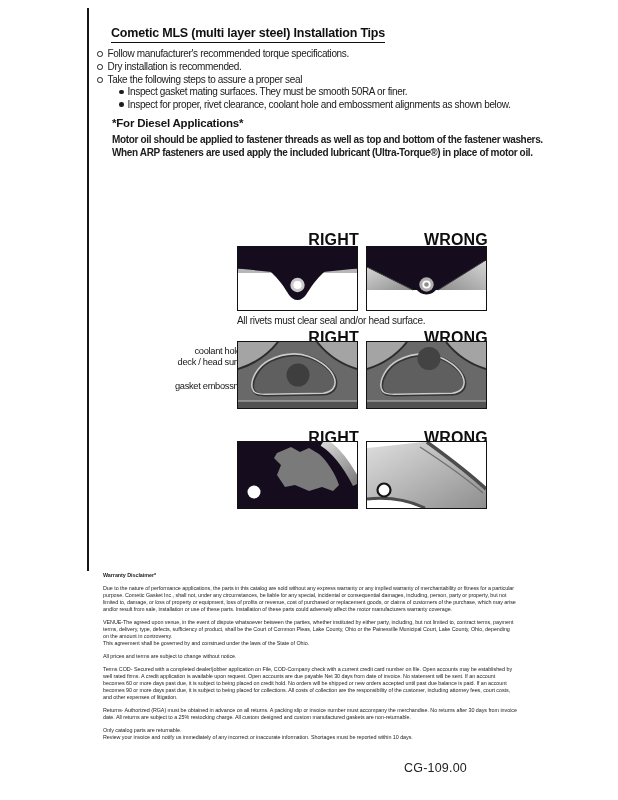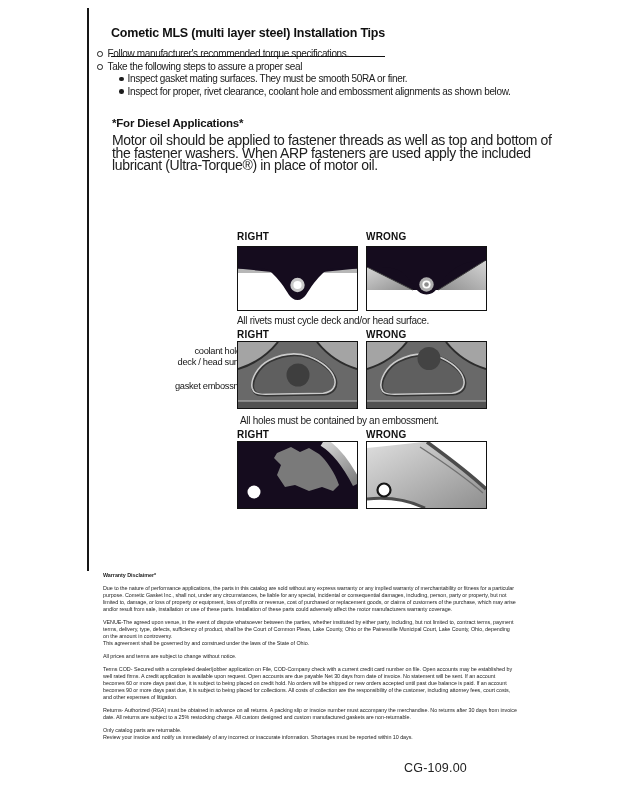--- a/index.html
+++ b/index.html
@@ -3,31 +3,31 @@
 <meta charset="utf-8">
 <style>
   html,body{margin:0;padding:0;background:#ffffff;}
   .page{
     position:relative;width:618px;height:800px;background:#ffffff;overflow:hidden;
     font-family:"Liberation Sans","DejaVu Sans",sans-serif;color:#262626;
   }
   .left-rule{position:absolute;left:87px;top:8px;width:1.5px;height:563px;background:#161616;}
   .title{
     position:absolute;left:111px;top:26px;margin:0;font-size:12.5px;font-weight:bold;color:#101010;
-    letter-spacing:-0.2px;border-bottom:1.6px solid #101010;padding-bottom:16px;display:inline-block;
+    letter-spacing:-0.2px;border-bottom:1.6px solid #101010;padding-bottom:2px;display:inline-block;
   }
   .tips{position:absolute;left:97px;top:47px;width:450px;font-size:10px;letter-spacing:-0.35px;color:#202020;}
   .b-row{display:flex;align-items:flex-start;line-height:13px;}
   .o-bullet{flex:0 0 auto;width:3.6px;height:3.6px;border:1px solid #222;border-radius:50%;margin:4px 5px 0 0;}
   .sub{padding-left:22px;line-height:12.5px;}
   .dot-bullet{flex:0 0 auto;width:4.6px;height:4.6px;background:#1c1c1c;border-radius:50%;margin:3.6px 4px 0 0;}
   .diesel-heading{position:absolute;left:112px;top:117px;font-size:11.5px;font-weight:bold;color:#141414;letter-spacing:-0.2px;text-align:center;}
-  .para{position:absolute;left:112px;width:458px;font-size:14px;line-height:12.5px;letter-spacing:-0.35px;color:#202020;}
+  .para{position:absolute;left:112px;width:458px;font-size:10px;line-height:12.5px;letter-spacing:-0.35px;color:#202020;font-weight:bold;}
   .p1{top:134px;} .p2{top:163px;} .p3{top:203px;}
-  .rw-label{position:absolute;width:122px;text-align:left;font-size:10px;font-weight:bold;color:#0f0f0f;letter-spacing:0.2px;}
+  .rw-label{position:absolute;width:122px;text-align:right;font-size:16px;font-weight:bold;color:#0f0f0f;letter-spacing:0.2px;}
   .fig{position:absolute;border:1.5px solid #121212;background:#fff;line-height:0;}
   .fig svg{display:block;}
   .caption{position:absolute;font-size:10px;letter-spacing:-0.3px;color:#1c1c1c;line-height:12px;}
   .pre{white-space:pre-line;}
   .ann{position:absolute;left:128px;width:125px;text-align:right;font-size:9.3px;line-height:11px;letter-spacing:-0.3px;color:#161616;}
   .ann1{top:346px;} .ann2{top:381px;}
   .ann-lines{position:absolute;left:250px;top:358px;}
   .legal{position:absolute;left:103px;top:572px;width:414px;font-size:5.4px;line-height:7px;letter-spacing:-0.05px;color:#242424;}
   .legal .hd{font-weight:bold;margin-bottom:6px;}
   .legal p{margin:0 0 6px 0;}
@@ -39,20 +39,24 @@
 <div class="page">
 
   <div class="left-rule"></div>
 
   <h1 class="title">Cometic MLS (multi layer steel) Installation Tips</h1>
 
   <div class="tips">
     <div class="b-row">
       <span class="o-bullet"></span>
       <span>Follow manufacturer's recommended torque specifications.</span>
+    </div>
+    <div class="b-row">
+      <span class="o-bullet"></span>
+      <span>Dry installation is recommended.</span>
     </div>
     <div class="b-row">
       <span class="o-bullet"></span>
       <span>Take the following steps to assure a proper seal</span>
     </div>
     <div class="b-row sub">
       <span class="dot-bullet"></span>
       <span>Inspect gasket mating surfaces.  They must be smooth 50RA or finer.</span>
     </div>
     <div class="b-row sub">
@@ -95,21 +99,21 @@
       <polygon points="0,20 46,43 0,43" fill="url(#g1L)"></polygon>
       <polygon points="119,13 71,43 119,43" fill="url(#g1R)"></polygon>
       <line x1="0" y1="20" x2="46" y2="43" stroke="#3c3c3c" stroke-width="1"></line>
       <line x1="119" y1="13" x2="71" y2="43" stroke="#3c3c3c" stroke-width="1"></line>
       <path d="M0,0 H119 V13.5 C99,13.5 90,18 79,29 C71,39 69,47.5 59.5,47.5 C50,47.5 48,39 40,30 C31,19.5 22,20 0,20 Z" fill="#150c1e"></path>
       <circle cx="59.5" cy="37.5" r="7.2" fill="#aeaeae"></circle>
       <circle cx="59.5" cy="37.5" r="4.1" fill="#ffffff"></circle>
       <circle cx="59.5" cy="37.5" r="2.3" fill="#8f8f8f"></circle>
     </svg>
   </div>
-  <div class="caption" style="left:237px;top:315px;">All rivets must cycle deck and/or head surface.</div>
+  <div class="caption" style="left:237px;top:315px;">All rivets must clear seal and/or head surface.</div>
 
   <div class="rw-label" style="left:237px;top:329px;">RIGHT</div>
   <div class="rw-label" style="left:366px;top:329px;">WRONG</div>
 
   <div class="ann ann1">
     <div>coolant hole on</div>
     <div>deck / head surface</div>
   </div>
   <div class="ann ann2">gasket embossment</div>
   <svg class="ann-lines" width="45" height="40" viewBox="0 0 45 40">
@@ -138,21 +142,20 @@
       <path d="M40,0 Q24,20 0,27" fill="none" stroke="#2c2c2c" stroke-width="2"></path>
       <path d="M119,0 H79 Q95,20 119,27 Z" fill="#a4a4a4"></path>
       <path d="M79,0 Q95,20 119,27" fill="none" stroke="#2c2c2c" stroke-width="2"></path>
       <rect y="59" width="119" height="7" fill="#525252"></rect>
       <line x1="0" y1="59" x2="119" y2="59" stroke="#bdbdbd" stroke-width="1.2"></line>
       <path d="M15,47 C13,39 20,25 32,19 C46,12 59,11 71,15 C85,20 95,29 97.5,38 C99,44.5 96,51 86,52 L28,53 C19,53 16.5,51.5 15,47 Z" fill="#5f5f5f" stroke="#343434" stroke-width="3"></path>
       <path d="M14.2,46.2 C12.2,38.2 19.2,24.2 31.2,18.2 C45.2,11.2 58.2,10.2 70.2,14.2 C84.2,19.2 94.2,28.2 96.7,37.2 C98.2,43.7 95.2,50.2 85.2,51.2 L27.2,52.2 C18.2,52.2 15.7,50.7 14.2,46.2 Z" fill="none" stroke="#cbcbcb" stroke-width="1.6"></path>
       <circle cx="62" cy="16.5" r="11.5" fill="#434343"></circle>
     </svg>
   </div>
-  <div class="caption" style="left:240px;top:415px;">All holes must be contained by an embossment.</div>
 
   <div class="rw-label" style="left:237px;top:429px;">RIGHT</div>
   <div class="rw-label" style="left:366px;top:429px;">WRONG</div>
 
   <div class="fig" style="left:237px;top:441px;width:119px;height:66px;">
     <svg width="119" height="66" viewBox="0 0 119 66">
       <defs>
         <linearGradient id="g3r" gradientUnits="userSpaceOnUse" x1="88" y1="2" x2="117" y2="40">
           <stop offset="0" stop-color="#d2d2d2"></stop>
             <stop offset="1" stop-color="#7f7f7f"></stop>

